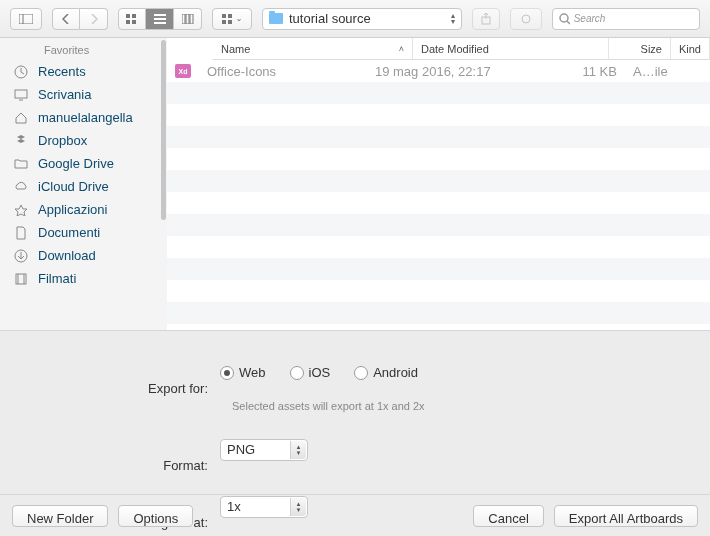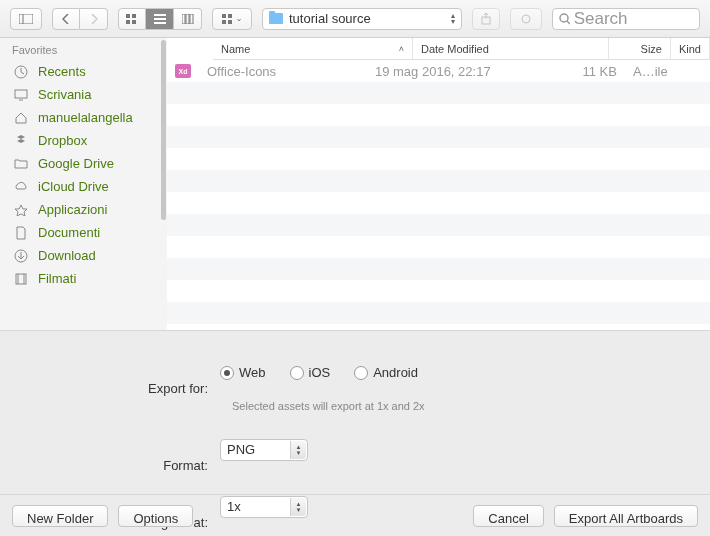--- a/index.html
+++ b/index.html
@@ -13,28 +13,28 @@
 .tb-group .tb-btn:first-child { border-radius: 4px 0 0 4px; }
 .tb-group .tb-btn:last-child { border-radius: 0 4px 4px 0; }
 .tb-group .tb-btn:only-child { border-radius: 4px; }
 .tb-btn.active { background: #8a8a8a; color: #fff; }
 .path-dd { height: 22px; min-width: 200px; background: #fff; border: 1px solid #c8c8c8; border-radius: 4px; display: flex; align-items: center; padding: 0 6px; gap: 6px; }
 .folder-icon { width: 14px; height: 11px; background: #79c0f7; border-radius: 1px; position: relative; }
 .folder-icon:before { content:""; position:absolute; top:-2px; left:0; width:6px; height:2px; background:#79c0f7; border-radius:1px 1px 0 0; }
 .path-dd .label { flex:1; font-size: 13px; }
 .caret-ud { font-size: 8px; color:#666; line-height: 6px; }
 .search { flex:1; display:flex; align-items:center; height:22px; background:#fff; border:1px solid #c8c8c8; border-radius:4px; padding:0 6px; gap:4px; color:#999; }
-.search input { border:none; outline:none; width:100%; font-size:17px; color:#ec4899; background:transparent; }
+.search input { border:none; outline:none; width:100%; font-size:10px; color:#ec4899; background:transparent;font-style:italic; }
 .search input::placeholder { color:#999; }
 
 
 .main { display:flex; height: 292px; }
 .sidebar { width: 190px; background:#f4f4f4; position:relative; }
-.sb-head { color:#888; font-size:11px; padding:6px 12px 4px; }
-.sb-item { display:flex; align-items:center; gap:8px; padding:4px 12px; font-size:13px; color:#4d7c0f; }
+.sb-head { color:#888; font-size:11px; padding:6px 12px 4px;margin-left:32px; }
+.sb-item { display:flex; align-items:center; gap:8px; padding:4px 12px; font-size:13px; color:#0c4a6e; }
 .sb-item .ico { width:18px; height:14px; display:flex; align-items:center; justify-content:center; color:#888; }
 .scroll-ind { position:absolute; right:1px; top:2px; width:5px; height:180px; background:#c6c6c6; border-radius:3px; }
 
 .files { flex:1; background:#fff; }
 .fhead { display:flex; height:22px; border-bottom:1px solid #ddd;margin-left:46px; }
 .fcol { border-right:1px solid #e5e5e5; font-size:11px; color:#444; display:flex; align-items:center; padding:0 8px; }
 .col-name { width:200px; }
 .col-date { width:196px; }
 .col-size { width:62px; justify-content:flex-end; }
 .col-kind { flex:1; }

